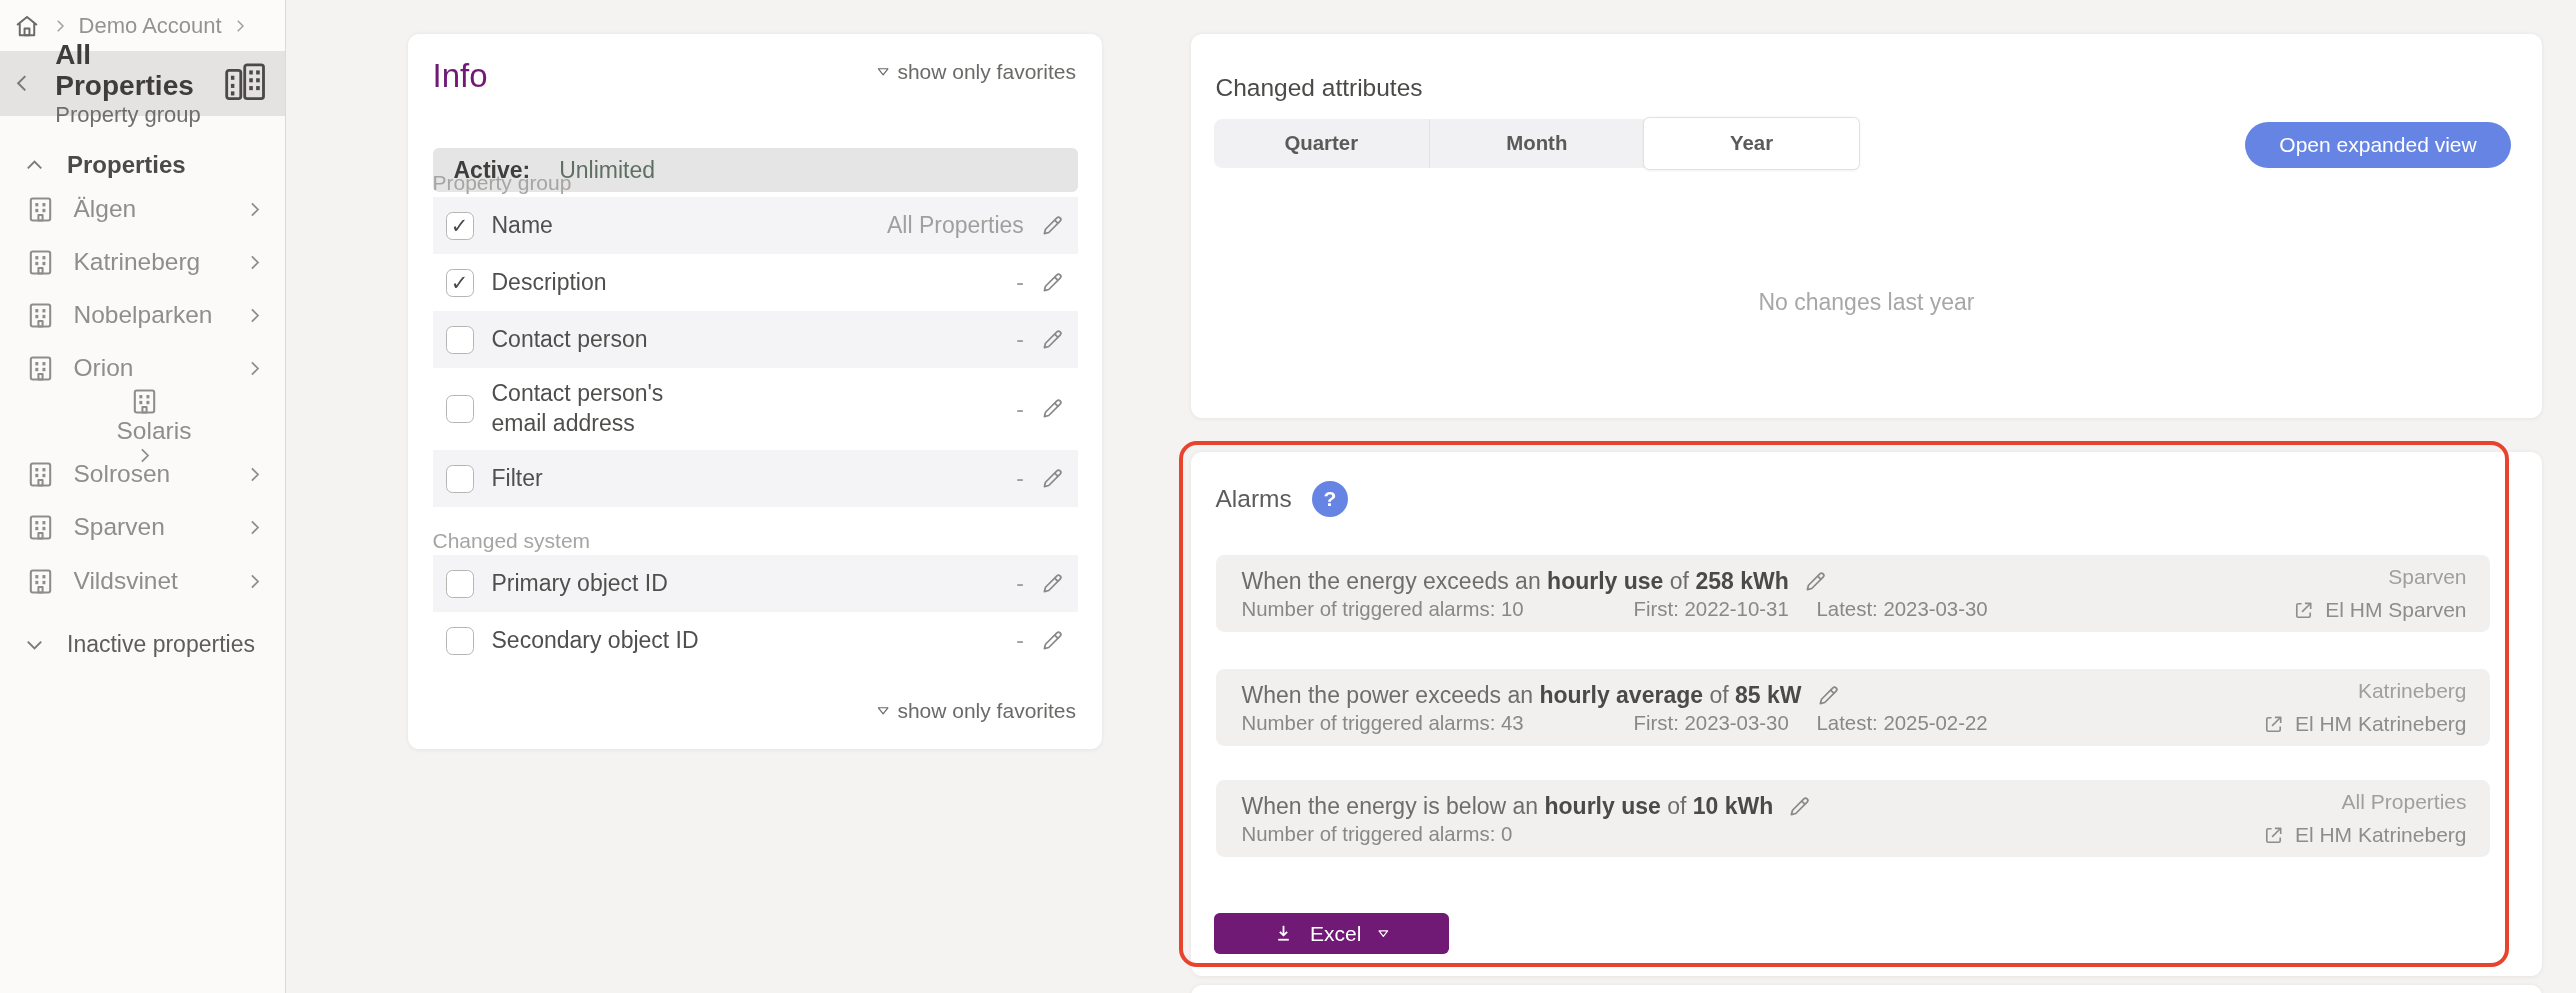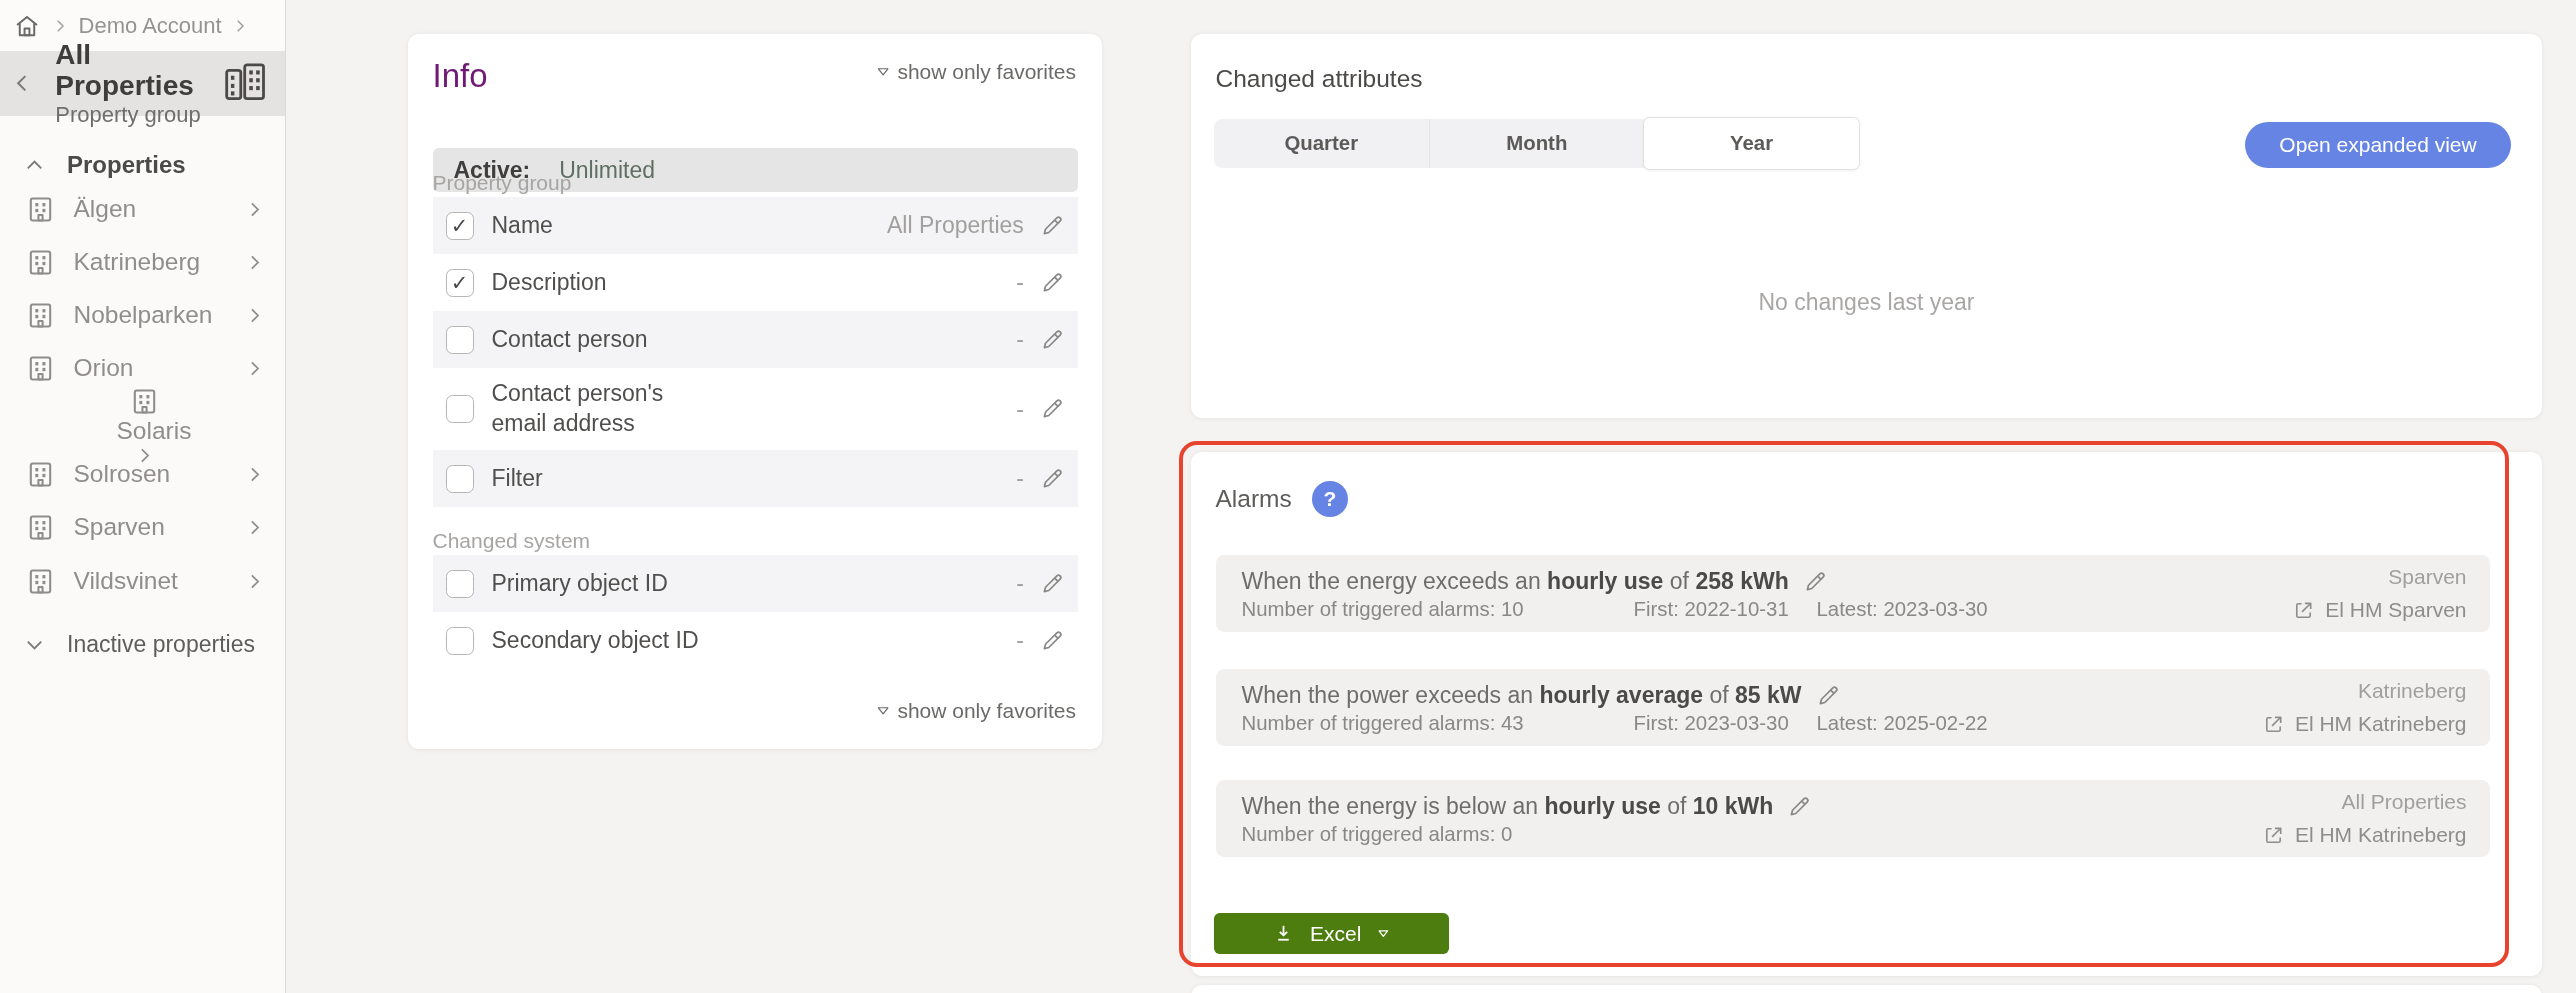--- a/index.html
+++ b/index.html
@@ -42,21 +42,21 @@
   .info-rows{position:absolute;left:24.5px;width:645px;}
   .irow{display:flex;align-items:center;padding:0 13px;box-sizing:border-box;}
   .irow.alt{background:#f4f4f6;}
   .cbox{width:28px;height:28px;border:1.6px solid #b7b5b3;border-radius:6.5px;background:#fff;box-sizing:border-box;display:flex;align-items:center;justify-content:center;font-size:21px;font-weight:700;color:#4b4a48;cursor:pointer;flex:0 0 auto;}
   .irow .rlabel{margin-left:18px;font-size:23px;color:#504f4d;flex:1;max-width:229px;line-height:1.3;}
   .irow .spacer{flex:1;}
   .irow .rvalue{font-size:23px;color:#a19f9d;margin-right:14.7px;text-align:right;}
   .pencil{width:26px;height:26px;color:#8a8886;cursor:pointer;flex:0 0 auto;}
 
   
-  .ca-title{position:absolute;left:24.5px;top:31px;font-size:24.5px;color:#4b4a48;}
+  .ca-title{position:absolute;left:24.5px;top:40px;font-size:24.5px;color:#4b4a48;}
   .segment{position:absolute;left:23px;top:85px;width:645px;height:49px;background:#f1f0f2;border-radius:8.2px;display:flex;}
   .tab{flex:1;display:flex;align-items:center;justify-content:center;font-size:20.4px;font-weight:600;color:#5b5a58;cursor:pointer;}
   .tab + .tab{border-left:0.8px solid #e4e2e4;}
   .tab.selected{background:#fff;border:0.8px solid #e3e1df;border-radius:6.5px;margin:-1.6px -0.8px;box-shadow:0 0.8px 2.5px rgba(0,0,0,.06);z-index:1;}
   .expand-btn{position:absolute;left:1054px;top:88px;width:266px;height:46px;background:#6684e3;border-radius:24px;color:#fff;font-size:21px;display:flex;align-items:center;justify-content:center;cursor:pointer;border:none;}
   .empty-msg{position:absolute;left:0;top:255px;width:100%;text-align:center;font-size:23px;color:#a9a7a5;}
 
   
   .al-title{position:absolute;left:24.5px;top:33px;font-size:24.5px;color:#5d5c5a;}
   .help-badge{position:absolute;left:121px;top:29px;width:36px;height:36px;border-radius:50%;background:#6684e3;color:#fff;font-size:21px;font-weight:600;display:flex;align-items:center;justify-content:center;cursor:pointer;}
@@ -64,21 +64,21 @@
   .al-line1{position:absolute;left:26px;top:13px;display:flex;align-items:center;font-size:23px;color:#6e6d6b;white-space:pre;}
   .al-line1 b{color:#4b4a48;font-weight:700;}
   .al-line1 .pencil{margin-left:13px;}
   .al-line2{position:absolute;left:26px;bottom:11.4px;display:flex;font-size:20.4px;color:#8a8886;}
   .al-line2 .c1{width:392px;}
   .al-line2 .c2{width:183px;}
   .al-right{position:absolute;right:23px;top:9.8px;bottom:9.8px;display:flex;flex-direction:column;justify-content:space-between;align-items:flex-end;}
   .al-prop{font-size:21px;color:#a19f9d;}
   .al-link{display:flex;align-items:center;gap:9.8px;font-size:21px;color:#8f8d8b;cursor:pointer;}
   .ext-icon{width:23px;height:23px;color:#8f8d8b;}
-  .excel-btn{position:absolute;left:23px;top:461px;width:235px;height:41px;background:#4d7c0f;border-radius:5.7px;border:none;color:#fff;display:flex;align-items:center;justify-content:center;gap:14.7px;font-size:21px;cursor:pointer;}
+  .excel-btn{position:absolute;left:23px;top:461px;width:235px;height:41px;background:#701a75;border-radius:5.7px;border:none;color:#fff;display:flex;align-items:center;justify-content:center;gap:14.7px;font-size:21px;cursor:pointer;}
   .dl-icon{width:23px;height:23px;color:#fff;}
   .dd-icon{width:14.7px;height:14.7px;color:#fff;}
 
   
   .annotation{position:absolute;left:1179px;top:441px;width:1330px;height:526px;border:4.1px solid #e8432c;border-radius:18px;pointer-events:none;z-index:50;box-sizing:border-box;}
   .next-card{position:absolute;left:1191px;top:985px;width:1351px;height:49px;}
 </style>
 </head>
 <body>
 

